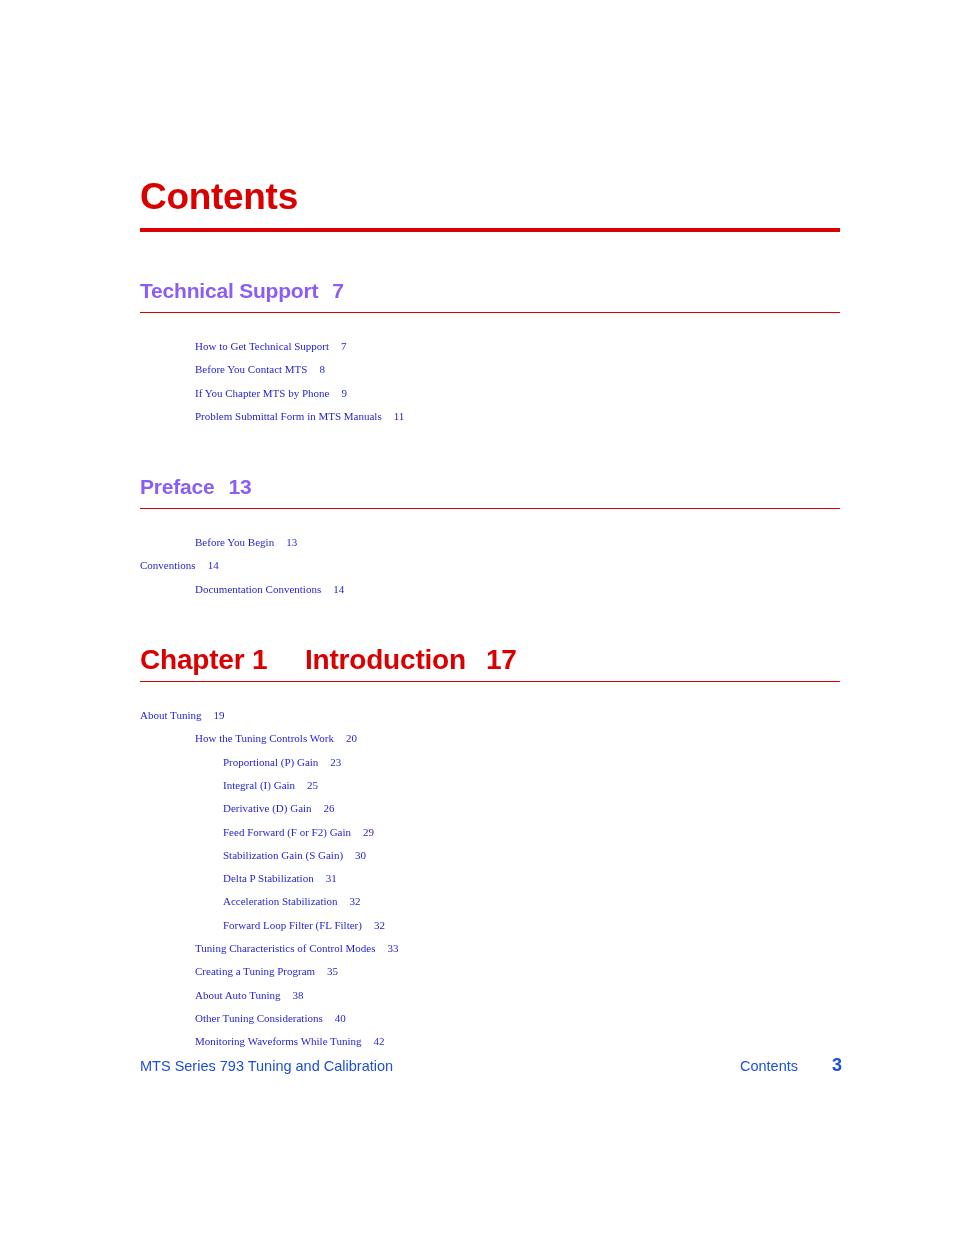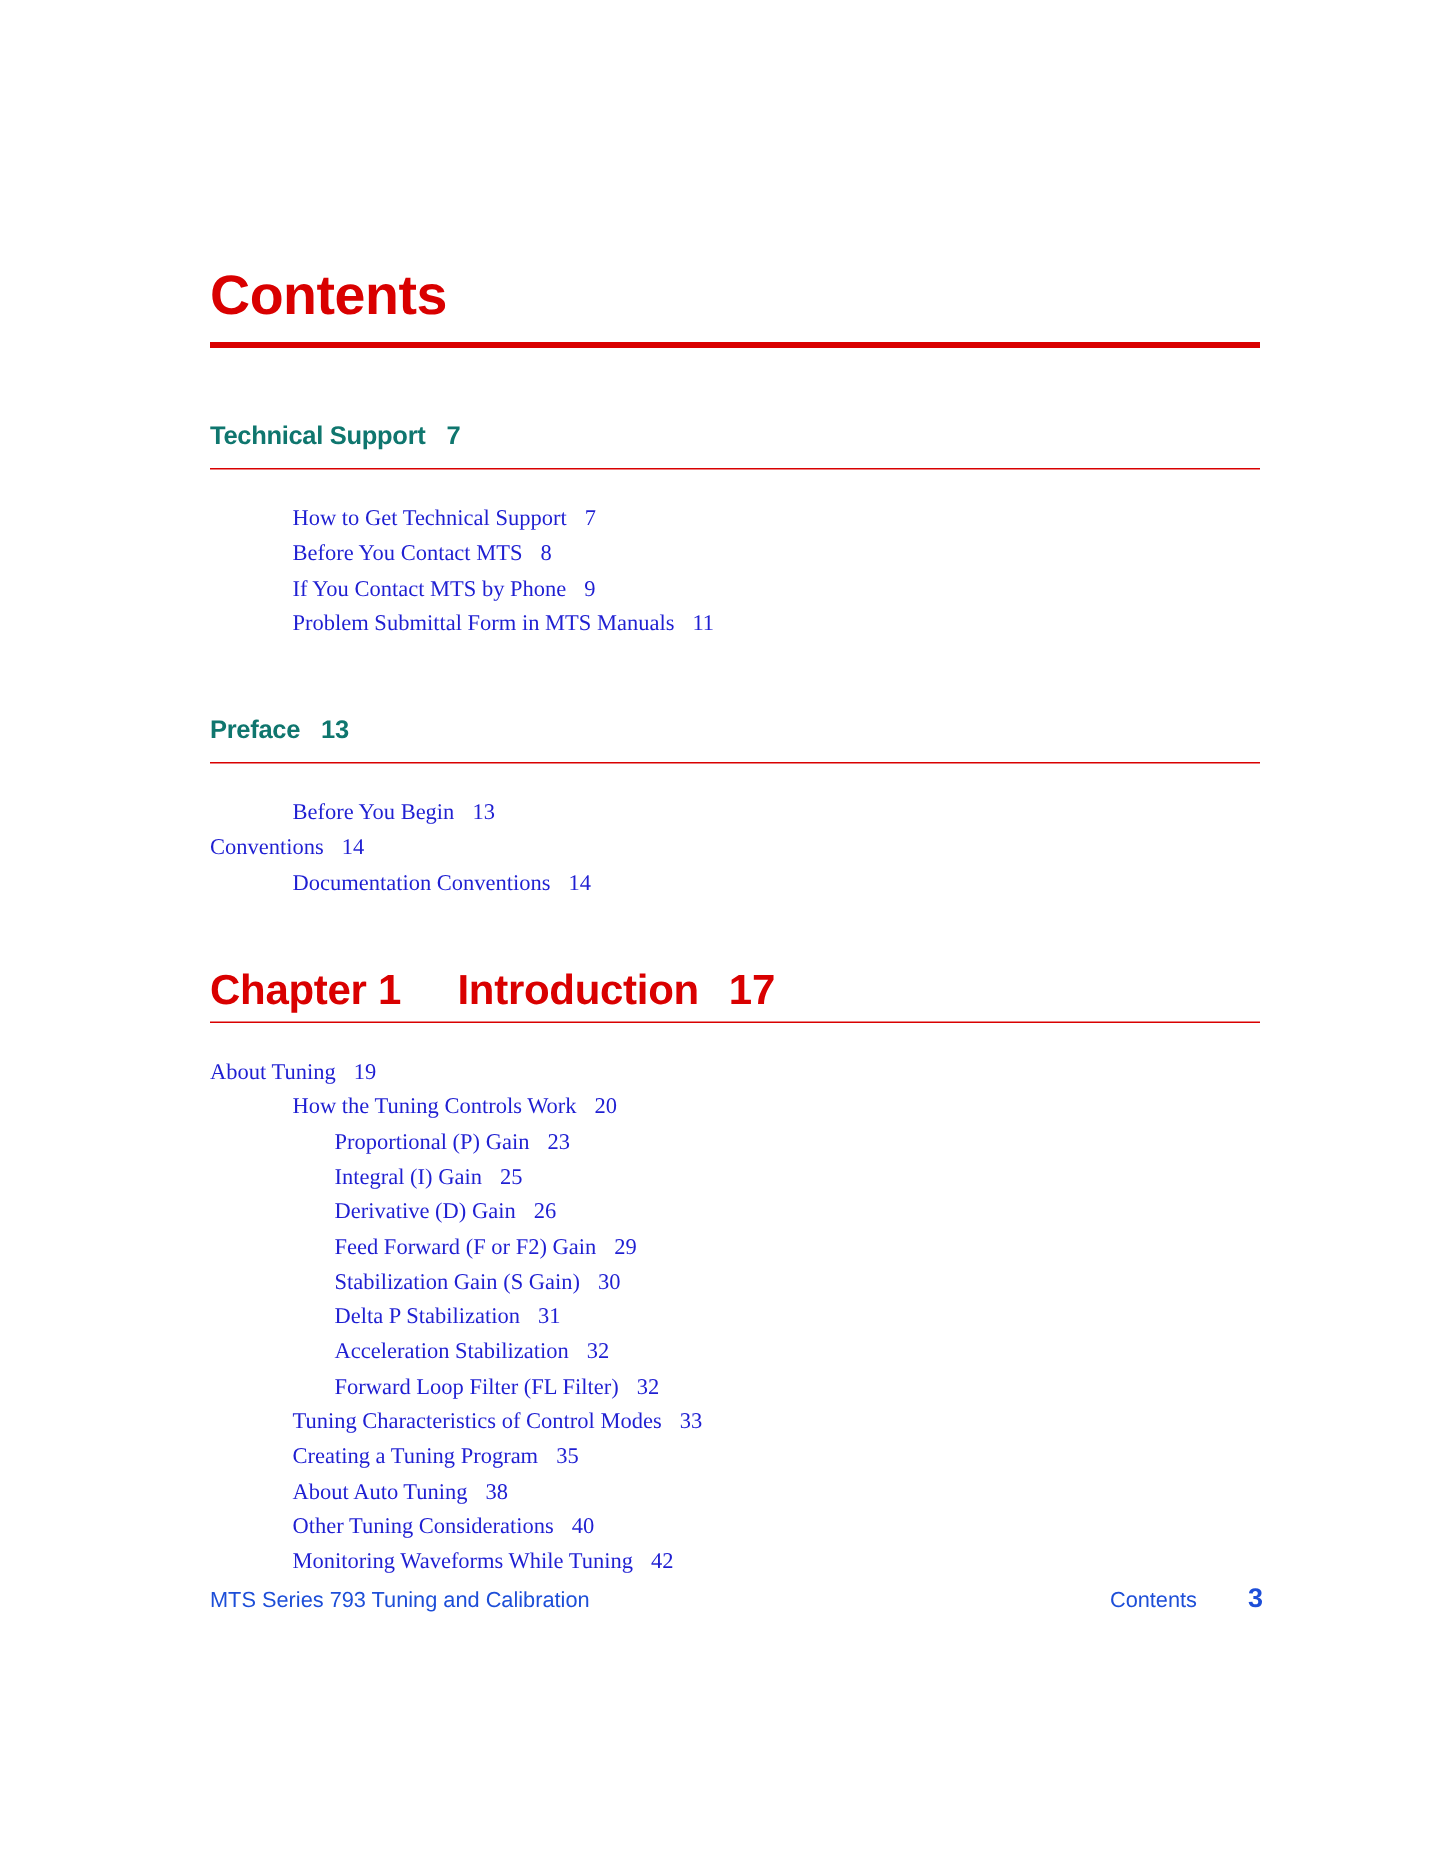--- a/index.html
+++ b/index.html
@@ -56,23 +56,23 @@
     margin-top: 8px;
   }
 
   
   .section {
     margin-top: 0;
   }
   .sec-head {
     font-family: "Liberation Sans", "DejaVu Sans", sans-serif;
     font-weight: bold;
-    font-size: 17px;
+    font-size: 21px;
     line-height: 26px;
-    color: #0f766e;
+    color: #8b5cf6;
     white-space: pre;
     letter-spacing: -0.2px;
   }
   .sec-head .num {
     padding-left: 14px;
   }
   .chap-head {
     font-family: "Liberation Sans", "DejaVu Sans", sans-serif;
     font-weight: bold;
     font-size: 28px;
@@ -87,21 +87,21 @@
   .chap-head .chap-page  { padding-left: 20px; flex: none; }
 
   .spacer-before-section { height: 46px; }
   .spacer-before-entries { height: 22px; }
 
   
   .entries { margin: 0; padding: 0; }
   .entry {
     color: #1f1fd2;
     font-family: "Liberation Serif", "DejaVu Serif", serif;
-    font-size: 15px;
+    font-size: 11px;
     line-height: 23.3px;
     white-space: pre;
   }
   .entry .pg { padding-left: 12px; }
   .lvl1 { }
   .lvl2 { margin-left: 55px; }
   .lvl3 { margin-left: 83px; }
 
   
   .footer {
@@ -142,21 +142,21 @@
 
     <div id="sections-root">
         <div class="section">
           <div class="spacer-before-section"></div>
           <div class="sec-head"><span>Technical Support</span><span class="num">7</span></div>
           <div class="rule-thin"></div>
           <div class="spacer-before-entries"></div>
           <div class="entries">
             <div class="entry lvl2"><span>How to Get Technical Support</span><span class="pg">7</span></div>
             <div class="entry lvl2"><span>Before You Contact MTS</span><span class="pg">8</span></div>
-            <div class="entry lvl2"><span>If You Contact MTS by Phone</span><span class="pg">9</span></div>
+            <div class="entry lvl2"><span>If You Chapter MTS by Phone</span><span class="pg">9</span></div>
             <div class="entry lvl2"><span>Problem Submittal Form in MTS Manuals</span><span class="pg">11</span></div>
           </div>
         </div>
         <div class="section">
           <div class="spacer-before-section"></div>
           <div class="sec-head"><span>Preface</span><span class="num">13</span></div>
           <div class="rule-thin"></div>
           <div class="spacer-before-entries"></div>
           <div class="entries">
             <div class="entry lvl2"><span>Before You Begin</span><span class="pg">13</span></div>

